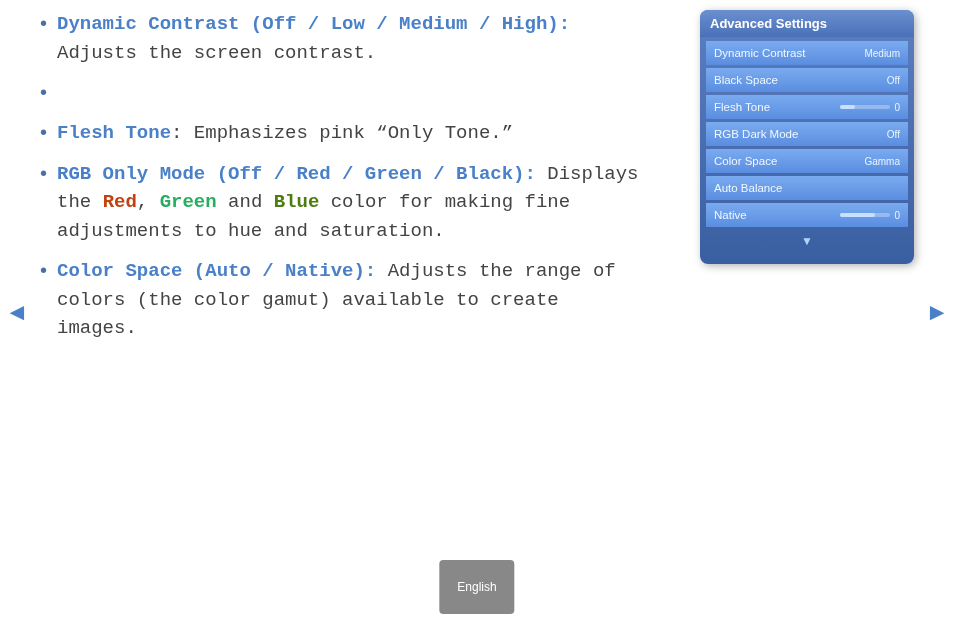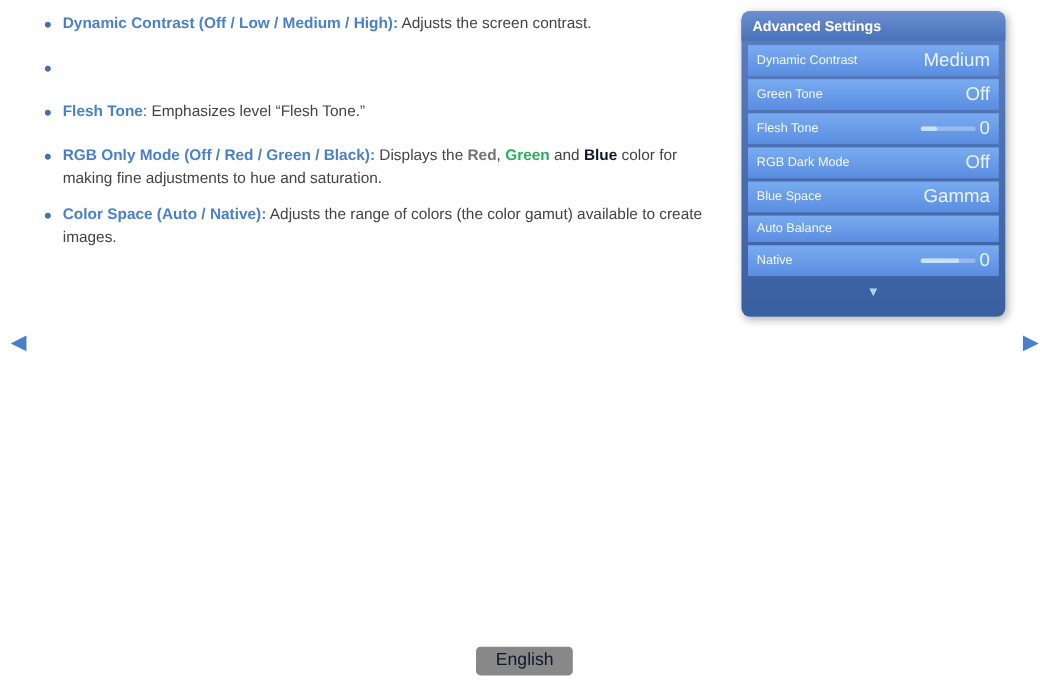--- a/index.html
+++ b/index.html
@@ -45,51 +45,52 @@
     .bullet-dot {
       color: #4a6fa5;
       font-size: 20px;
       margin-right: 10px;
       margin-top: -2px;
       flex-shrink: 0;
     }
 
     .bullet-text {
       color: #444;
-      font-size: 14px;
+      font-size: 19px;
       line-height: 1.5;
+      font-family: Liberation Mono, monospace;
     }
 
     .link-blue {
       color: #4a80c8;
       font-weight: bold;
     }
 
     .link-red {
-      color: #737373;
+      color: #c2410c;
       font-weight: bold;
     }
 
     .link-green {
       color: #27ae60;
       font-weight: bold;
       margin-top: 17px;
     }
 
     .link-blue-inline {
-      color: #0f172a;
+      color: #4d7c0f;
       font-weight: bold;
     }
 
     
     .advanced-panel {
       position: absolute;
       top: 0;
       right: 0;
-      width: 240px;
+      width: 214px;
       background: linear-gradient(180deg, #5b7fc0 0%, #3a5fa0 100%);
       border-radius: 8px;
       padding: 0 0 10px 0;
       box-shadow: 2px 2px 8px rgba(0,0,0,0.3);
     }
 
     .panel-header {
       background: linear-gradient(180deg, #6a90d0 0%, #4a70b8 100%);
       border-radius: 8px 8px 0 0;
       padding: 6px 10px;
@@ -115,21 +116,21 @@
     }
 
     .panel-row-label {
       color: #f0f8ff;
       font-size: 11.5px;
       font-weight: 500;
     }
 
     .panel-row-value {
       color: #e8f4ff;
-      font-size: 17px;
+      font-size: 10px;
     }
 
     .panel-row-slider {
       display: flex;
       align-items: center;
       gap: 4px;
     }
 
     .slider-track {
       width: 50px;
@@ -178,25 +179,25 @@
       cursor: pointer;
     }
 
     
     .language-btn {
       position: absolute;
       bottom: 10px;
       left: 50%;
       transform: translateX(-50%);
       background: #888;
-      color: #0f172a;
+      color: #ffffff;
       border: none;
       border-radius: 4px;
-      padding: 4px 18px;
-      font-size: 16px;
+      padding: 20px 18px;
+      font-size: 12px;
       cursor: pointer;
     }
   </style>
 </head>
 <body>
 
 <div class="nav-arrow-left">◄</div>
 
 <div class="nav-arrow-right">►</div>
 
@@ -212,21 +213,21 @@
         </span>
       </li>
 
       <li>
         <span class="bullet-dot">•</span>
       </li>
 
       <li>
         <span class="bullet-dot">•</span>
         <span class="bullet-text">
-          <span class="link-blue">Flesh Tone</span><span>: Emphasizes level “Flesh Tone.”</span>
+          <span class="link-blue">Flesh Tone</span><span>: Emphasizes pink “Only Tone.”</span>
         </span>
       </li>
 
       <li>
         <span class="bullet-dot">•</span>
         <span class="bullet-text">
           <span class="link-blue">RGB Only Mode (Off / Red / Green / Black):</span>
           Displays the <span class="link-red">Red</span>, <span class="link-green">Green</span> and <span class="link-blue-inline">Blue</span> color for making fine adjustments to hue and saturation.
         </span>
       </li>
@@ -246,41 +247,41 @@
       <span>Advanced Settings</span>
     </div>
     <div class="panel-rows">
 
       <div class="panel-row">
         <span class="panel-row-label">Dynamic Contrast</span>
         <span class="panel-row-value">Medium</span>
       </div>
 
       <div class="panel-row">
-        <span class="panel-row-label">Green Tone</span>
+        <span class="panel-row-label">Black Space</span>
         <span class="panel-row-value">Off</span>
       </div>
 
       <div class="panel-row">
         <span class="panel-row-label">Flesh Tone</span>
         <div class="panel-row-slider">
           <div class="slider-track">
             <div class="slider-fill slider-fill-short"></div>
           </div>
           <span class="panel-row-value">0</span>
         </div>
       </div>
 
       <div class="panel-row">
         <span class="panel-row-label">RGB Dark Mode</span>
         <span class="panel-row-value">Off</span>
       </div>
 
       <div class="panel-row">
-        <span class="panel-row-label">Blue Space</span>
+        <span class="panel-row-label">Color Space</span>
         <span class="panel-row-value">Gamma</span>
       </div>
 
       <div class="panel-row">
         <span class="panel-row-label">Auto Balance</span>
         <span class="panel-row-value"></span>
       </div>
 
       <div class="panel-row">
         <span class="panel-row-label">Native</span>

